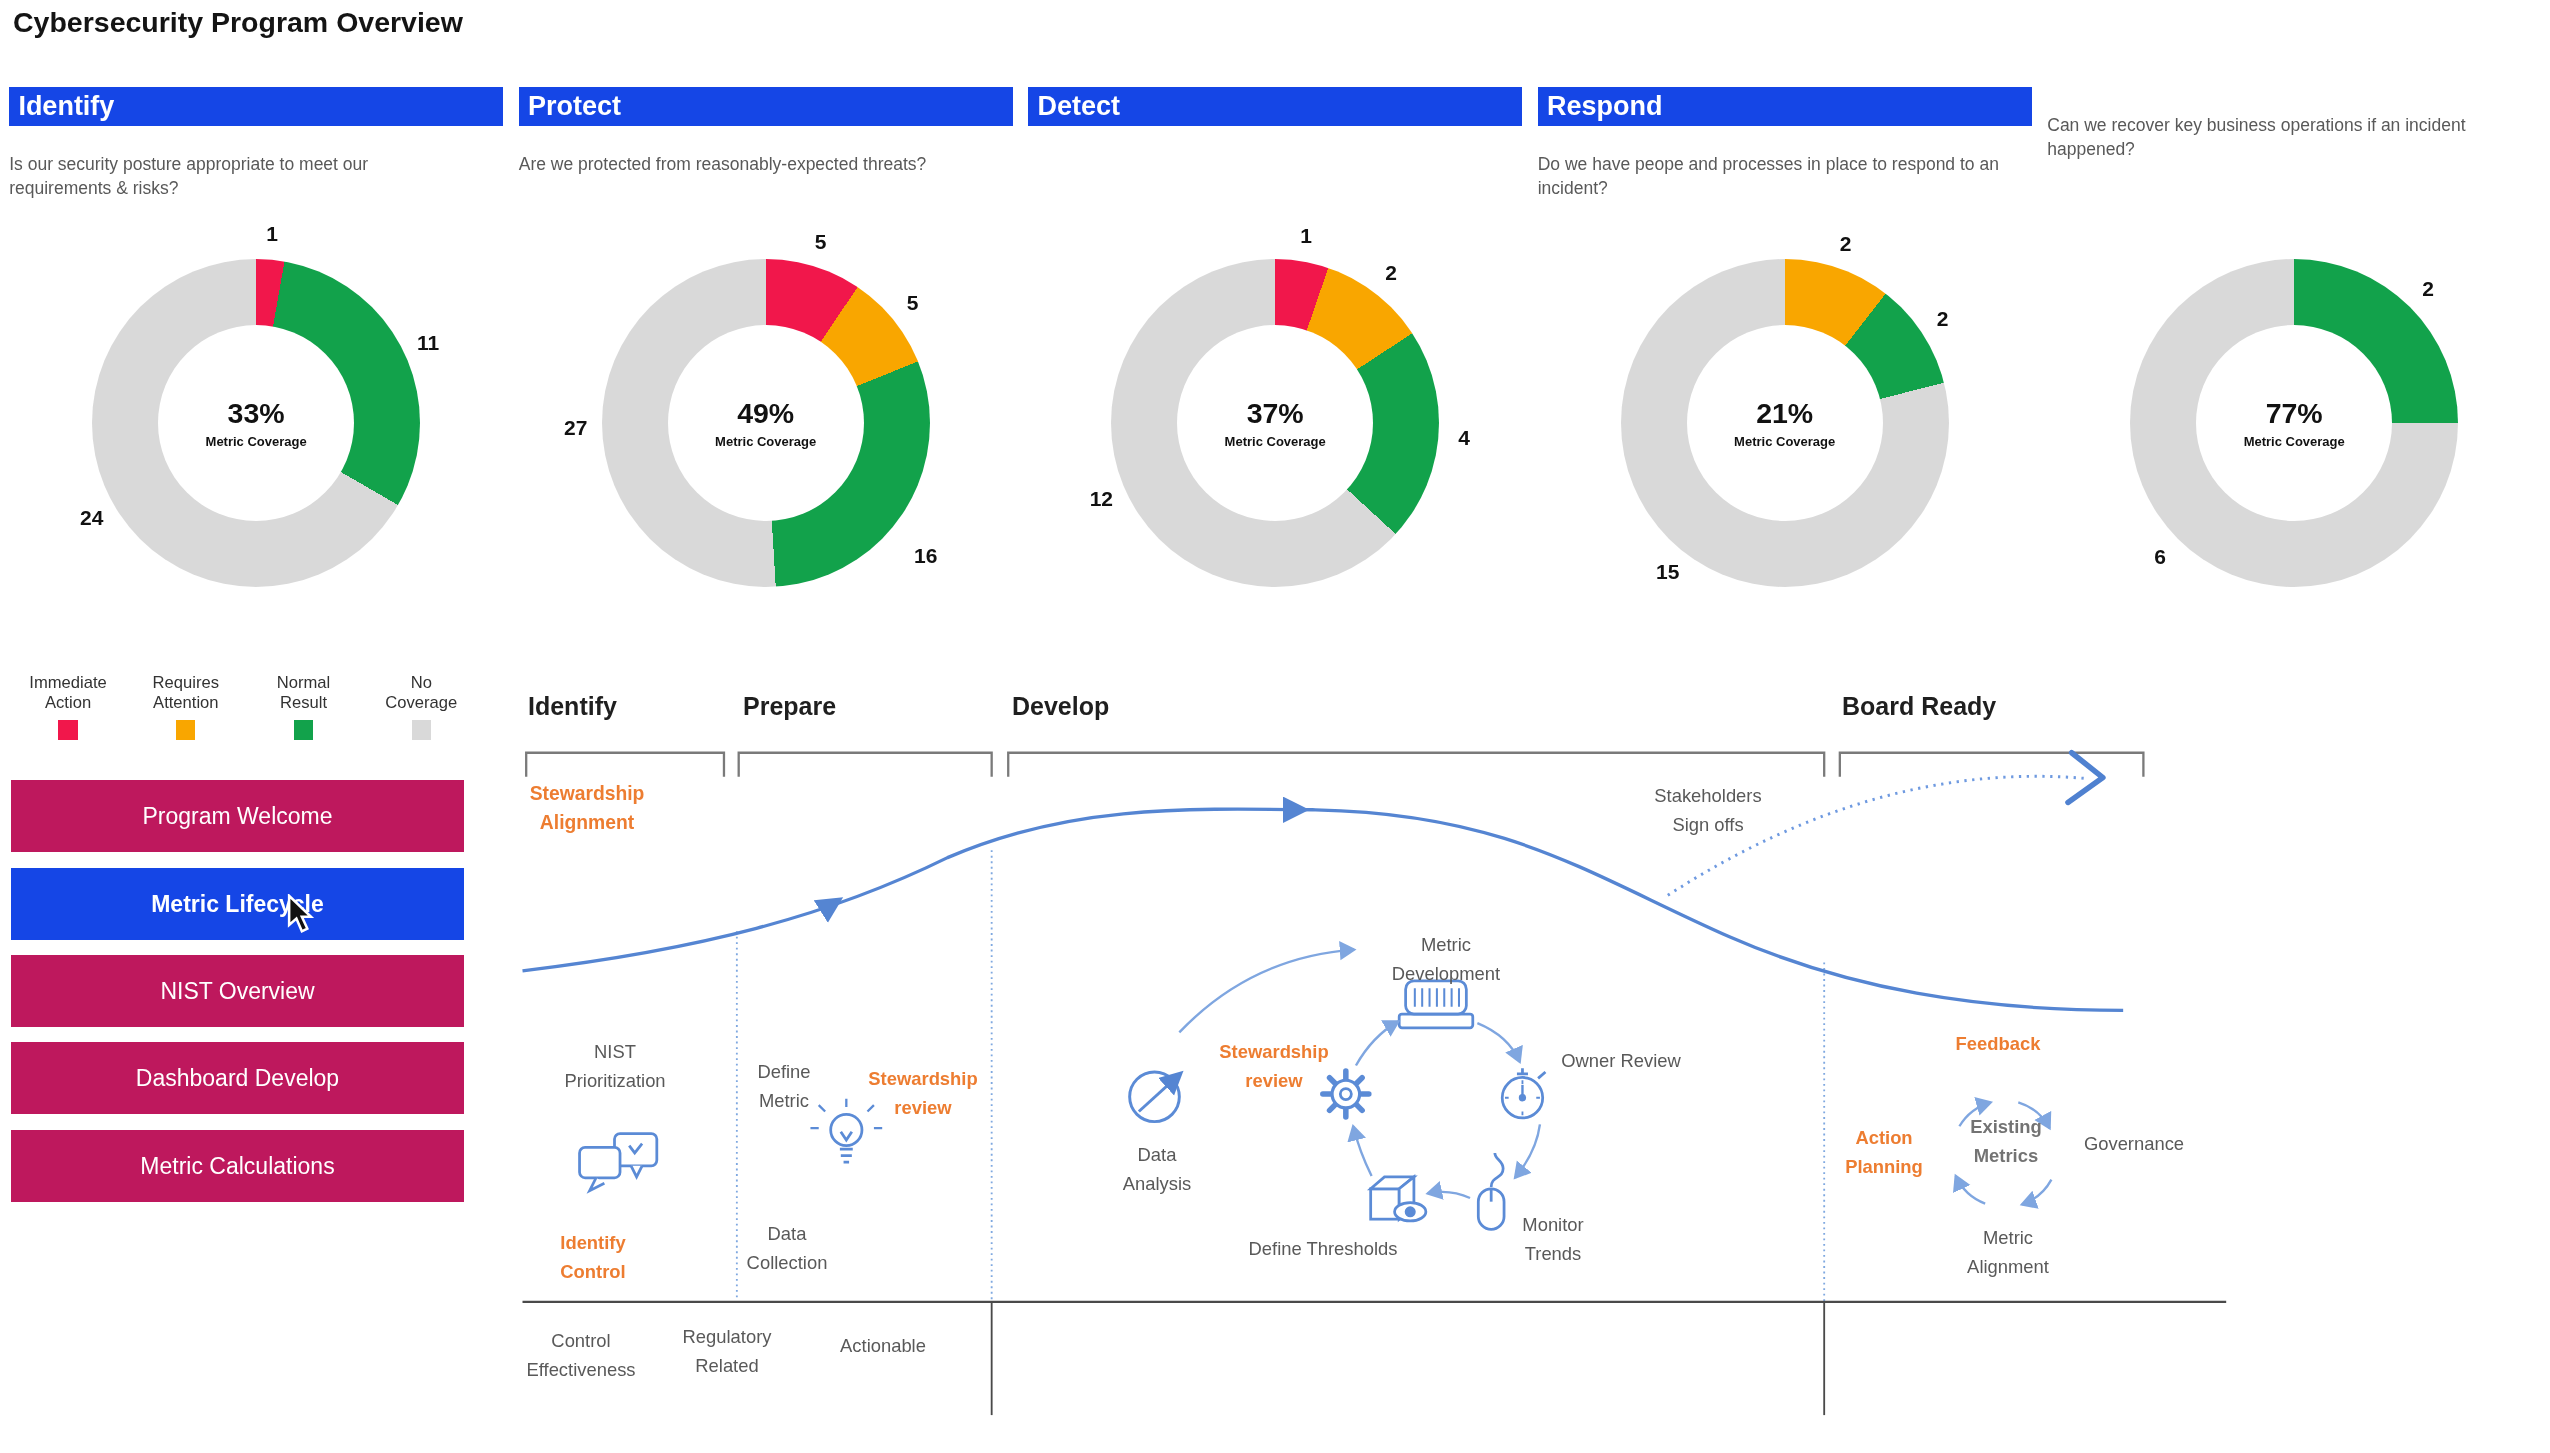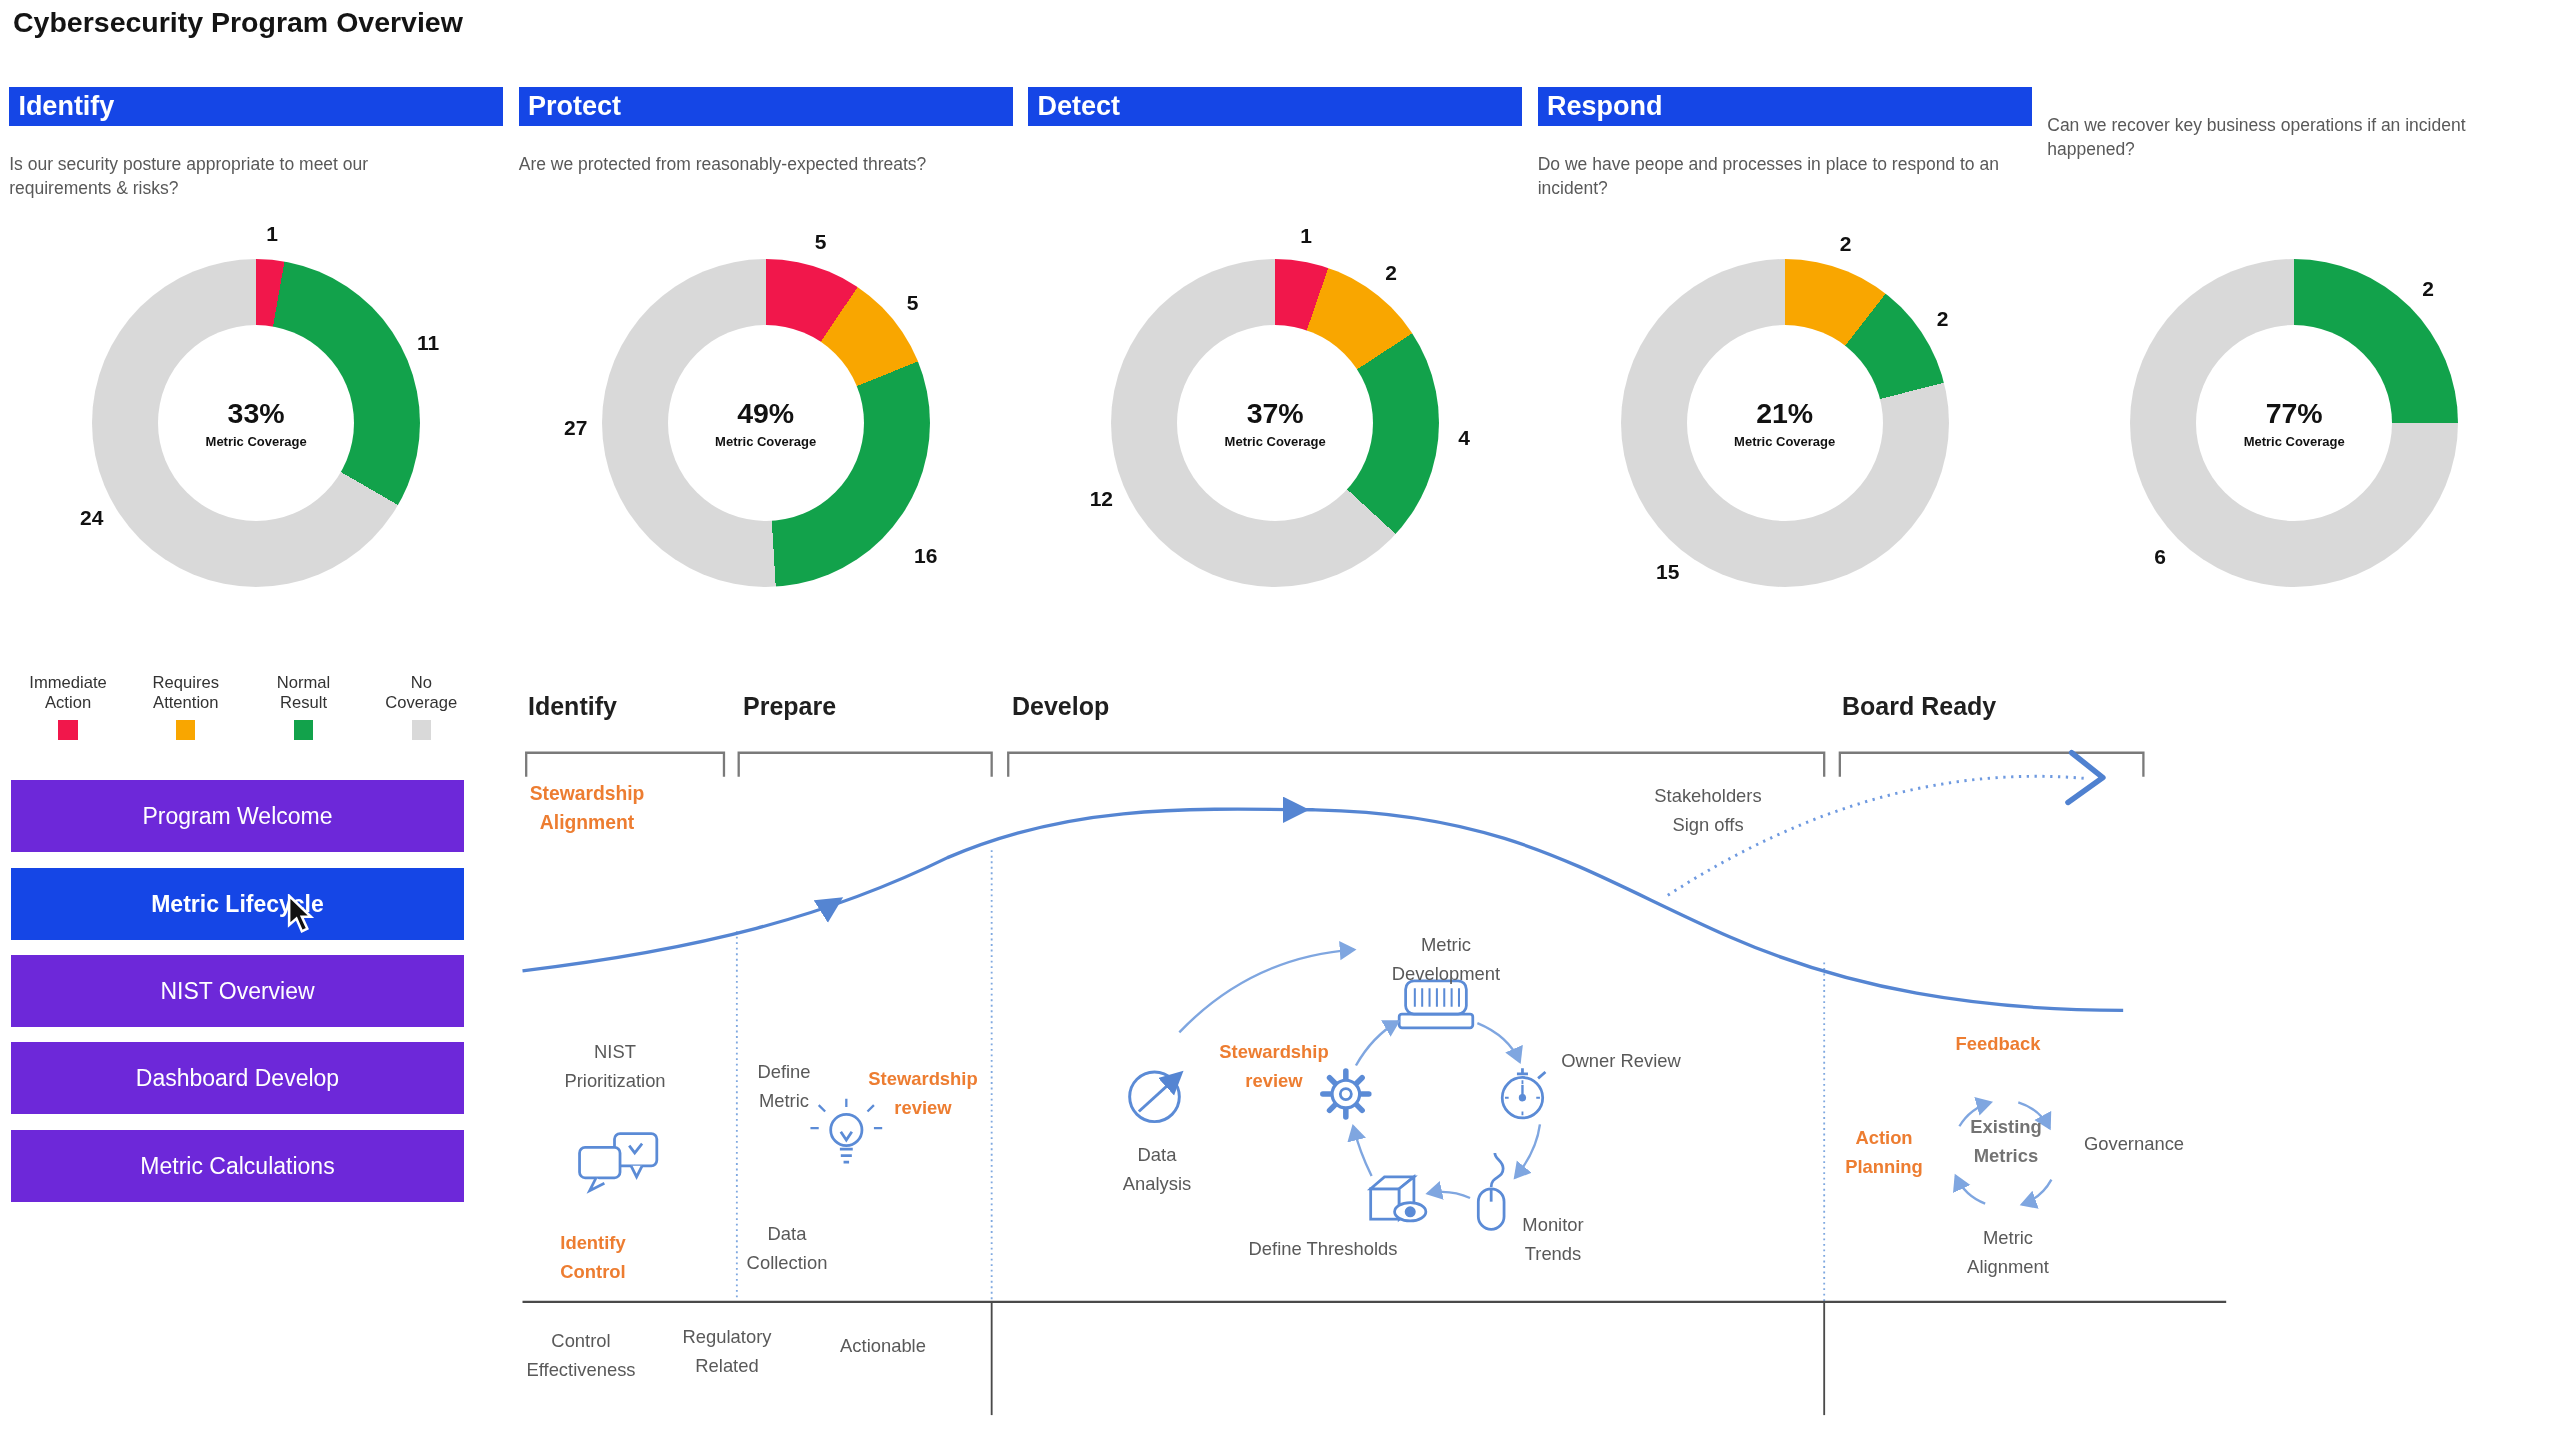--- a/index.html
+++ b/index.html
@@ -27,21 +27,21 @@
   .slice-label{position:absolute;transform:translate(-50%,-50%);font-size:21px;font-weight:700;
                color:#111;z-index:3;}
 
   
   .legend{position:absolute;left:9.2px;top:673px;width:471px;display:flex;}
   .legend-item{width:118px;text-align:center;}
   .legend-label{font-size:16.6px;line-height:20px;color:#333;white-space:pre-line;}
   .legend-swatch{display:inline-block;width:19.3px;height:19.3px;margin-top:7.4px;}
 
   
-  .nav-btn{position:absolute;left:11px;width:453px;height:72px;background:#6d28d9;
+  .nav-btn{position:absolute;left:11px;width:453px;height:72px;background:#be185d;
            color:#fff;font-size:23px;text-align:center;line-height:72px;cursor:pointer;}
   .nav-btn.active{background:#1546E6;font-weight:700;}
 
   
   .phase-header{position:absolute;font-size:25px;font-weight:700;color:#1f1f1f;}
   .dlabel{position:absolute;font-size:18.4px;line-height:28.5px;color:#595959;text-align:center;
           white-space:pre-line;transform:translateX(-50%);}
   .dlabel.orange{color:#ED7D31;font-weight:700;}
   .dlabel.dark{color:#737373;font-weight:700;}
   svg.diagram{position:absolute;left:0;top:0;pointer-events:none;}

